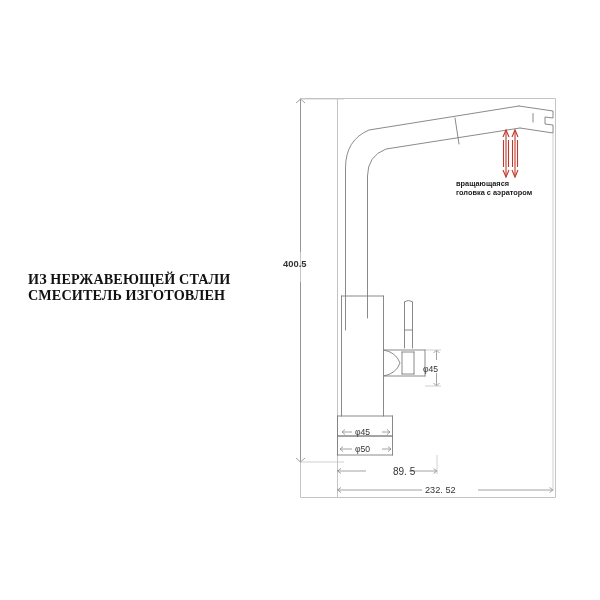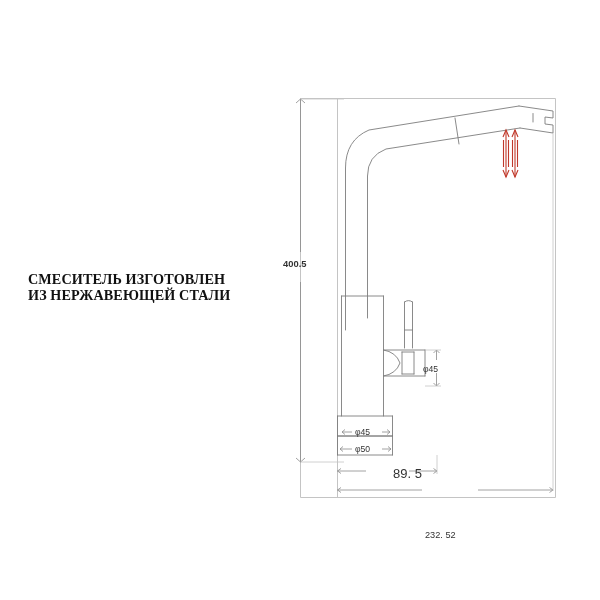--- a/index.html
+++ b/index.html
@@ -46,22 +46,22 @@
     position:absolute;
     font-family:"Liberation Sans",sans-serif;
     font-size:9px;
     color:#333333;
     white-space:nowrap;
   }
   .dim-400{left:283px;top:258px;font-size:9.4px;font-weight:bold;}
   .dim-phi45-spout{left:423px;top:364px;font-size:8.6px;}
   .dim-phi45-base{left:355px;top:427px;font-size:8.6px;}
   .dim-phi50-base{left:355px;top:444px;font-size:8.6px;}
-  .dim-895{left:369px;top:466px;font-size:13px;padding-left:24px;}
-  .dim-23252{left:425px;top:485px;font-size:9.2px;margin-top:45px;}
+  .dim-895{left:369px;top:466px;font-size:10px;padding-left:24px;}
+  .dim-23252{left:425px;top:485px;font-size:9.2px;}
 </style>
 </head>
 <body>
 
 <div id="stage">
 
   <svg id="svgroot" width="600" height="600" viewBox="0 0 600 600">
 
     <g>
       <path d="M 300.5 98.5 L 555.5 98.5" stroke="#c4c4c4" stroke-width="1" fill="none"></path>
@@ -173,24 +173,28 @@
       <path d="M 515 130 L 515 177"></path>
       <path d="M 512 137 L 515 130 L 518 137"></path>
       <path d="M 512 170 L 515 177 L 518 170"></path>
       <path d="M 512.5 140 L 512.5 167"></path>
       <path d="M 517.5 140 L 517.5 167"></path>
     </g>
 
   </svg>
 
   <div class="spec-block">
+    <div class="spec-line">ИЗ НЕРЖАВЕЮЩЕЙ СТАЛИ</div>
     <div class="spec-line">СМЕСИТЕЛЬ ИЗГОТОВЛЕН</div>
-    <div class="spec-line">ИЗ НЕРЖАВЕЮЩЕЙ СТАЛИ</div>
   </div>
 
+  <div class="callout">
+    <div class="callout-line">вращающаяся</div>
+    <div class="callout-line">головка с аэратором</div>
+  </div>
 
   <div class="dim-label dim-400">400.5</div>
   <div class="dim-label dim-phi45-spout">φ45</div>
   <div class="dim-label dim-phi45-base">φ45</div>
   <div class="dim-label dim-phi50-base">φ50</div>
   <div class="dim-label dim-895">89. 5</div>
   <div class="dim-label dim-23252">232. 52</div>
 
 </div>
 

